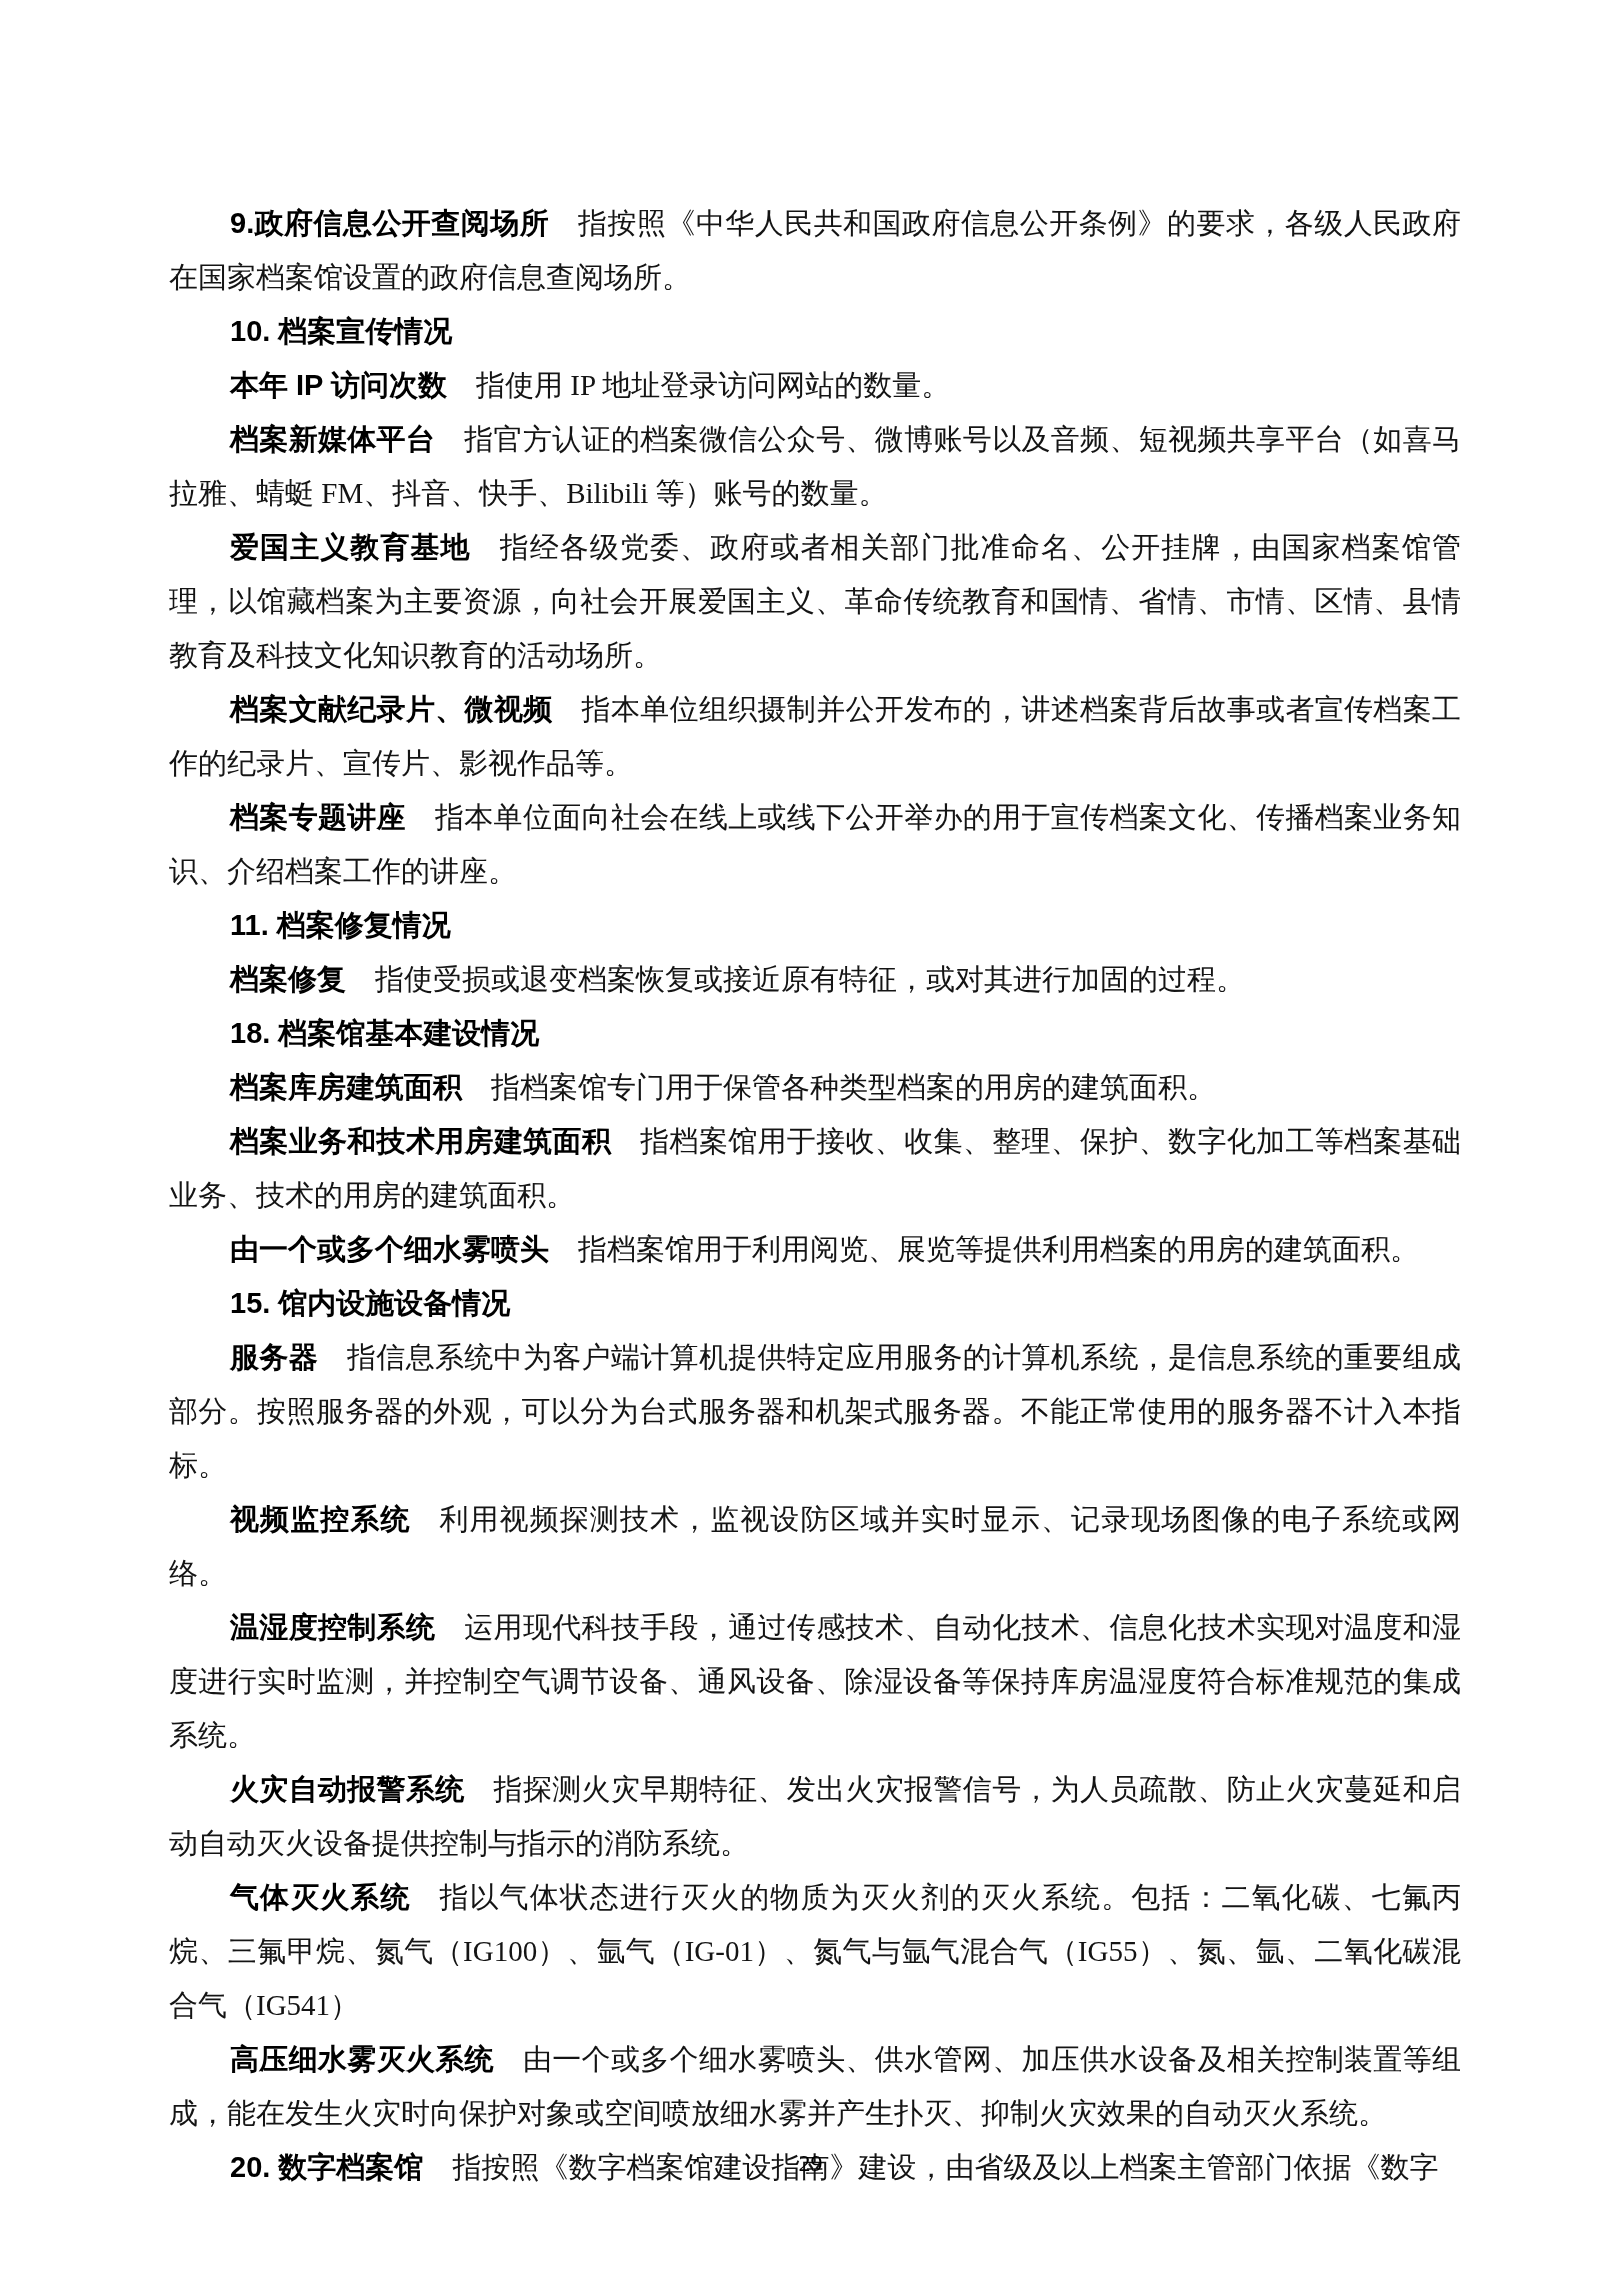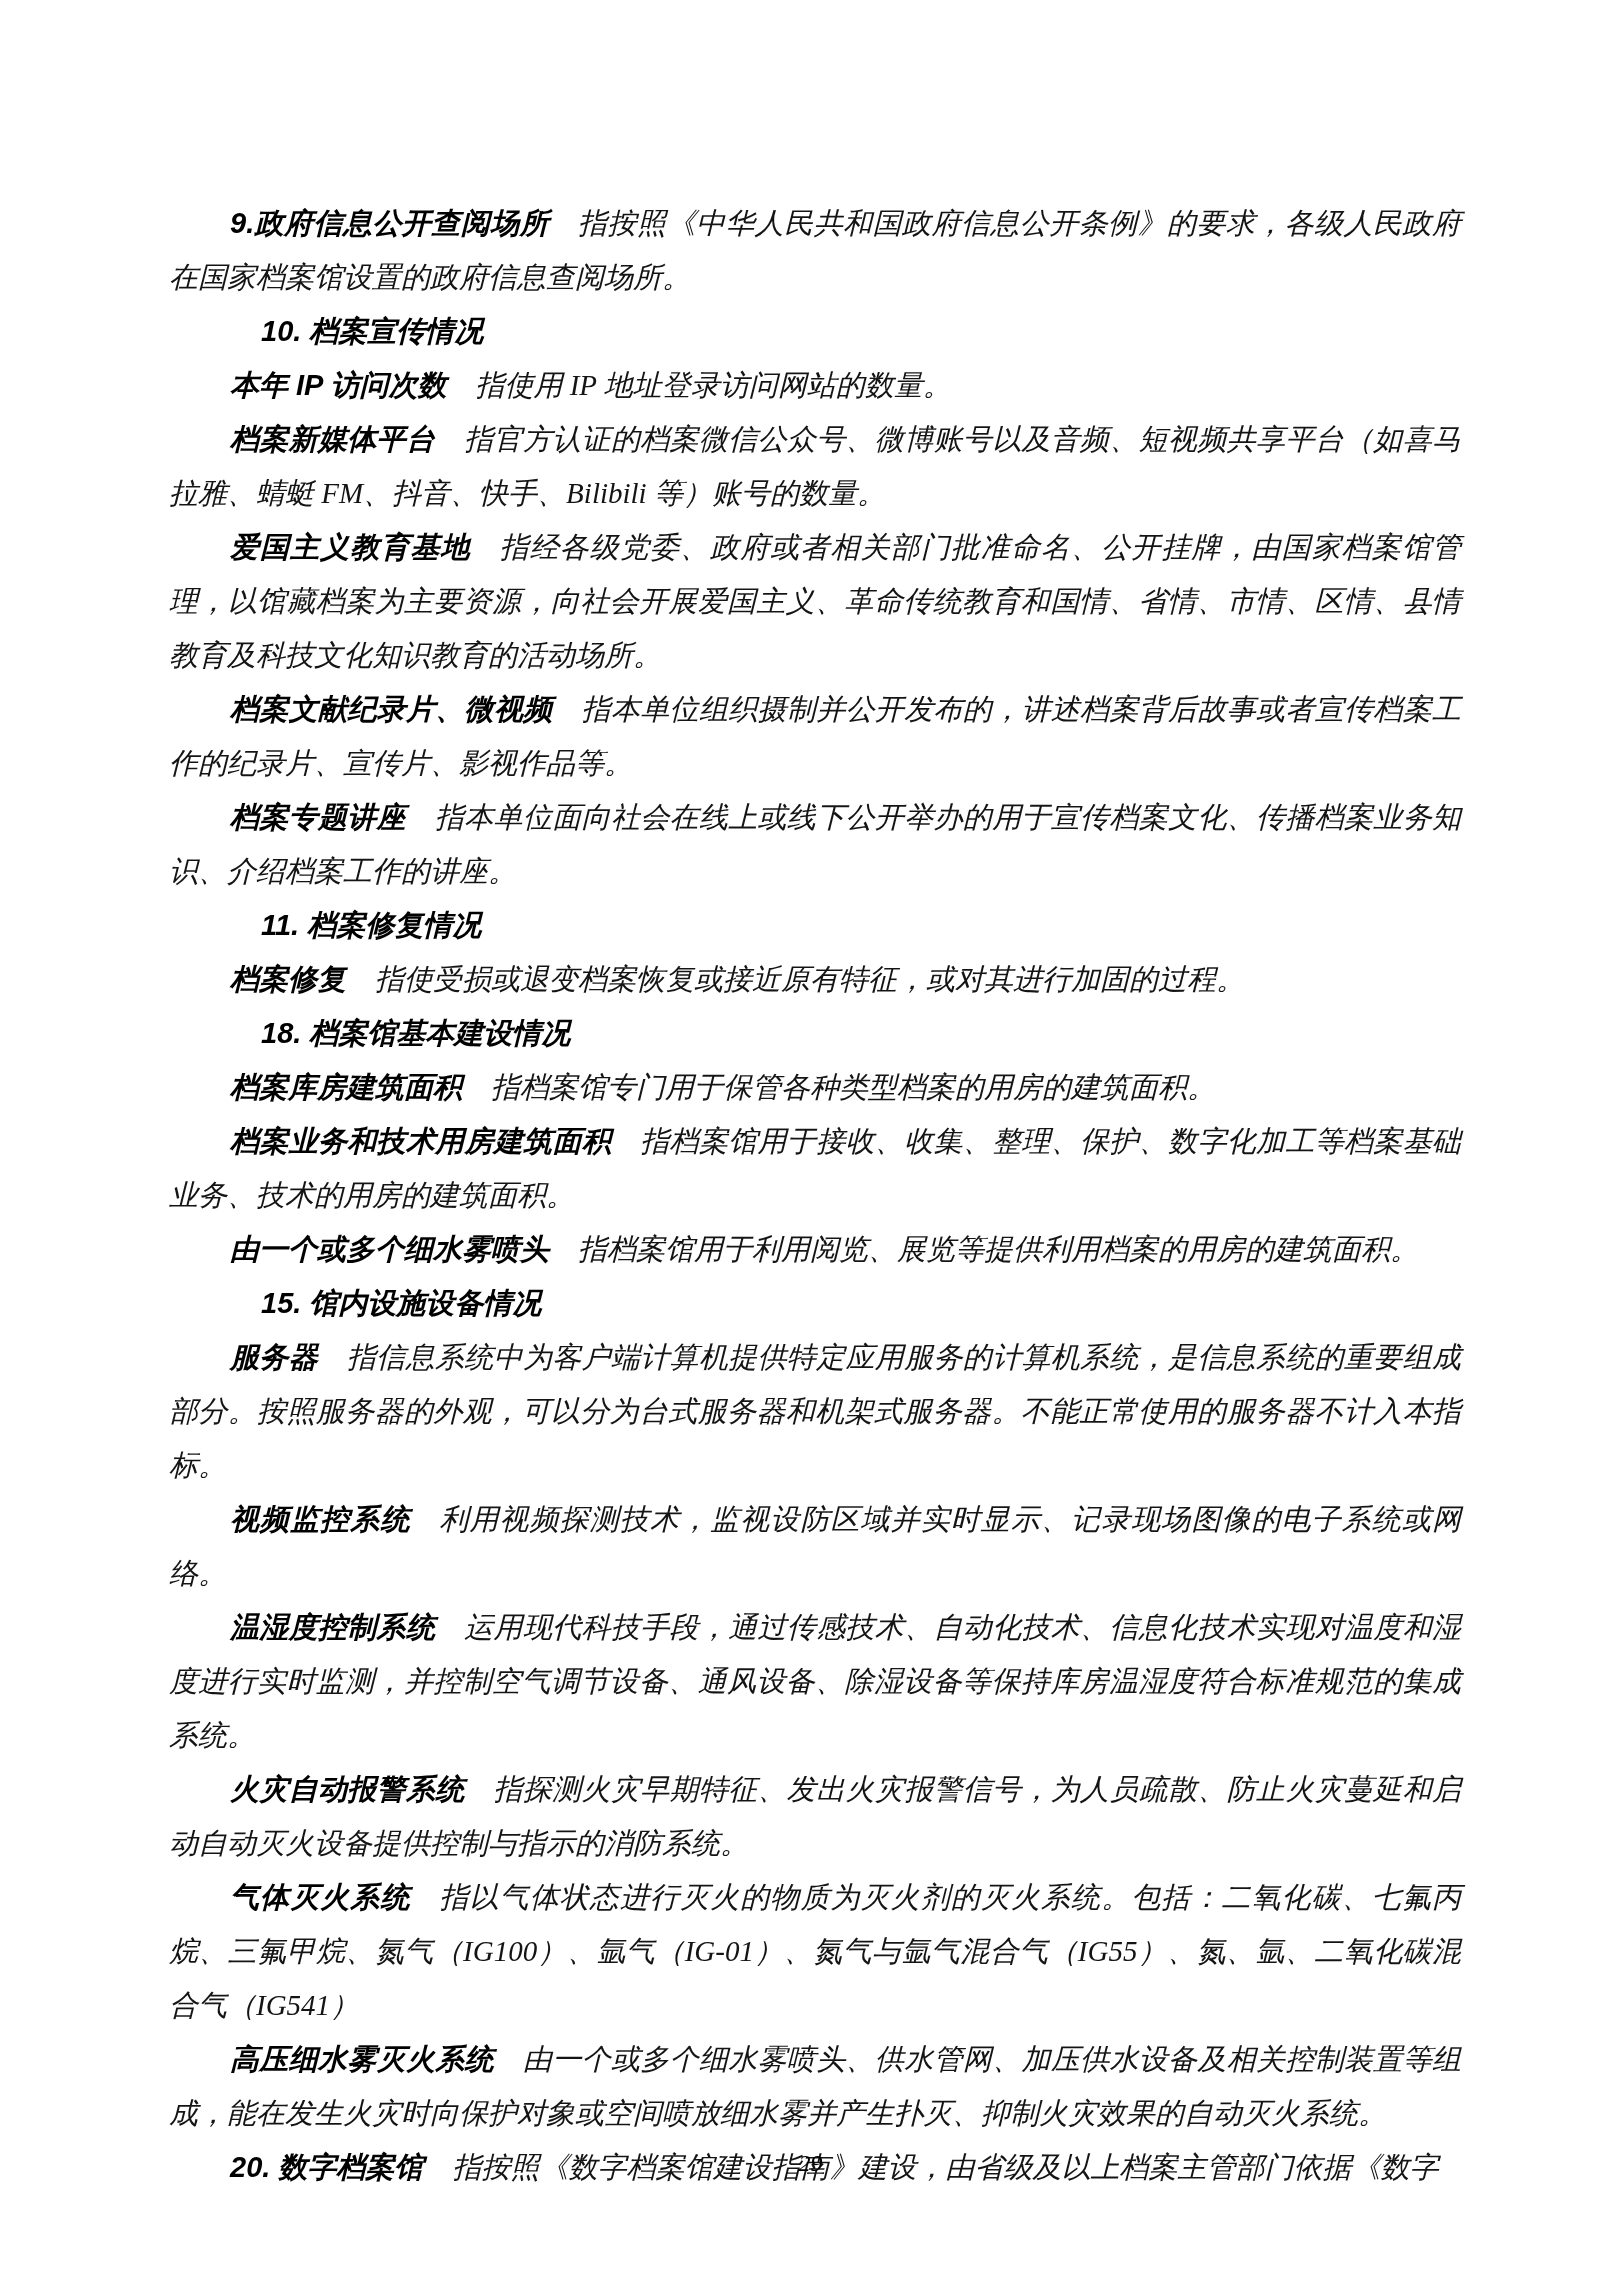--- a/index.html
+++ b/index.html
@@ -4,21 +4,20 @@
 <style>
   html, body { margin: 0; padding: 0; background: #ffffff; }
   .page {
     position: relative;
     width: 1621px;
     height: 2292px;
     background: #ffffff;
     overflow: hidden;
     font-family: "Liberation Serif", serif;
     color: #000000;
-    font-style: italic;
   }
   .content {
     position: absolute;
     left: 169px;
     top: 196px;
     width: 1292px;
   }
   .para {
     margin: 0;
     font-size: 29px;
@@ -28,21 +27,21 @@
     color: #141414;
     word-break: break-all;
   }
   .para.tight { line-height: 38px; }
   .term {
     font-family: "Liberation Sans", sans-serif;
     font-weight: 700;
     color: #000000;
     padding-right: 29px;
   }
-  .para.heading .term { padding-right: 0; margin-left: 31px; }
+  .para.heading .term { padding-right: 0; }
   .def { color: #141414; }
   .footer-pagenum {
     position: absolute;
     top: 2147px;
     left: 0;
     width: 100%;
     text-align: center;
     font-size: 24px;
     line-height: 33px;
     color: #000000;

